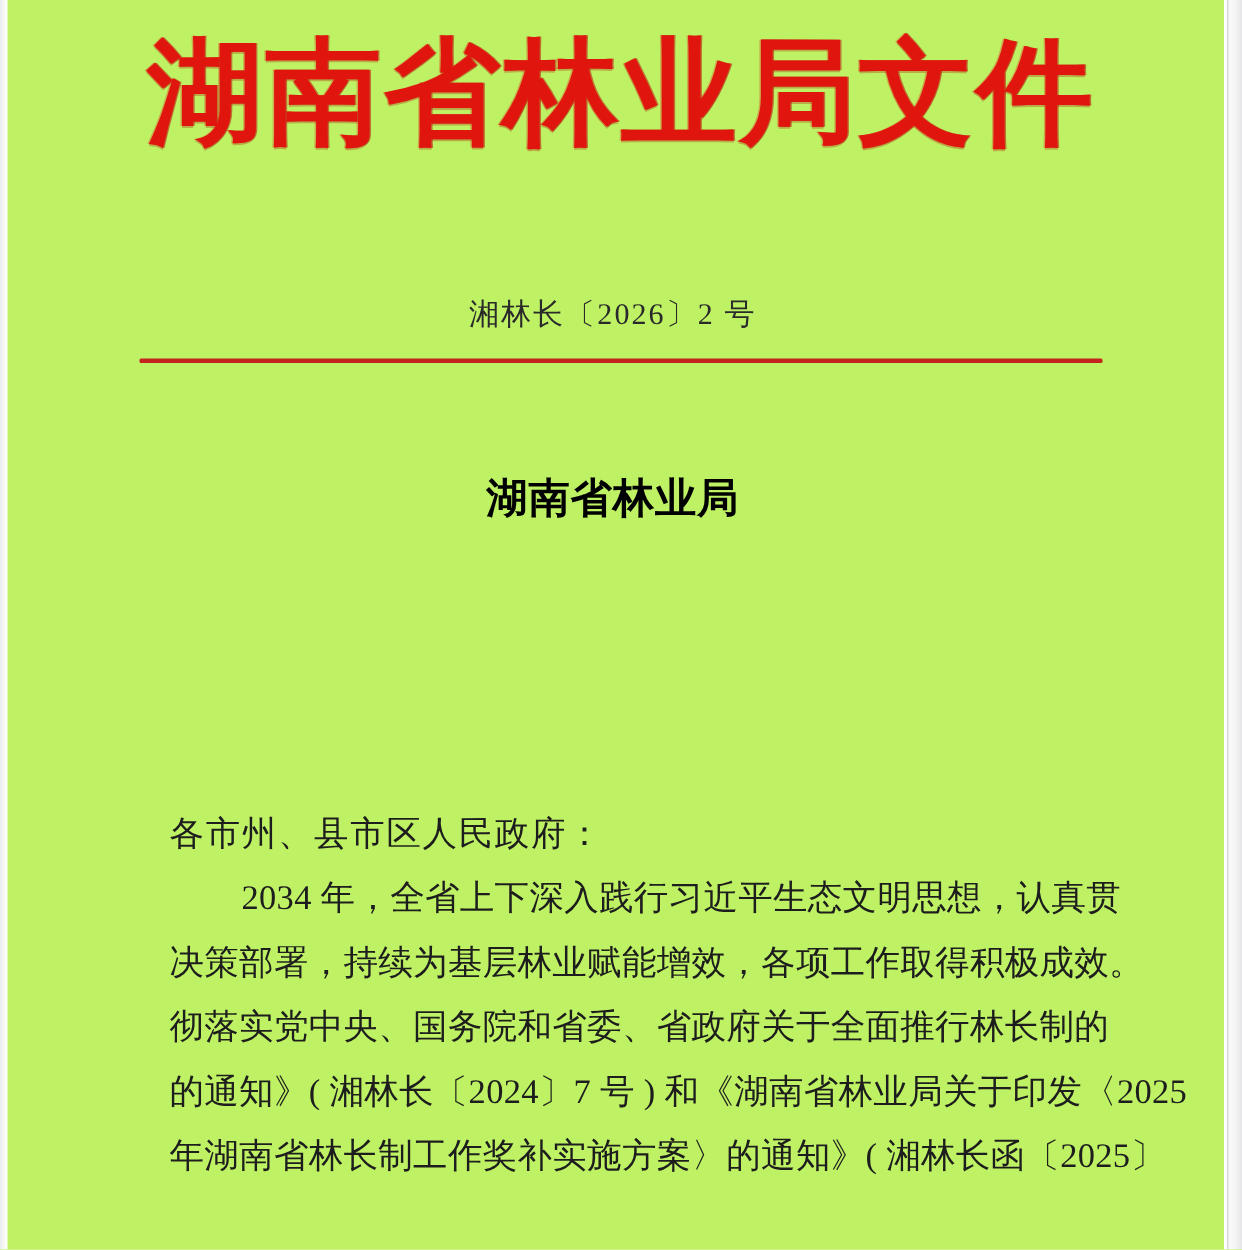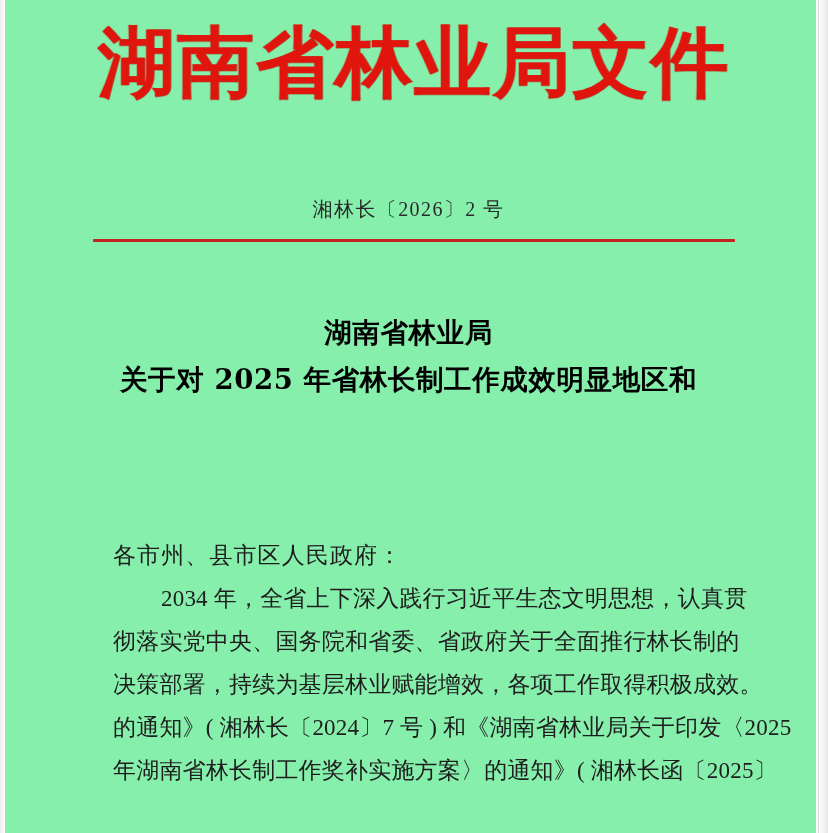--- a/index.html
+++ b/index.html
@@ -12,21 +12,21 @@
     background: #ffffff;
     font-family: "Liberation Serif", "DejaVu Serif", serif;
     overflow: hidden;
     position: relative;
   }
 
   
   #page {
     position: absolute;
     inset: 0;
-    background: #86efac;
+    background: #bef264;
     overflow: hidden;
   }
   .edge-shade-left {
     position: absolute;
     left: 0; top: 0;
     width: 5px; height: 833px;
     background: linear-gradient(to right, #ececed 0%, #f7f7f8 55%, #ffffff 100%);
   }
   .edge-shade-right {
     position: absolute;
@@ -141,25 +141,24 @@
   <div id="masthead">
     <span id="masthead-title" style="color: rgb(224, 21, 13);">湖南省林业局文件</span>
   </div>
 
   <div id="doc-number">湘林长〔2026〕2 号</div>
 
   <div id="red-rule" style="background: rgb(196, 35, 30);"></div>
 
   <div id="title-block">
     <span class="title-line">湖南省林业局</span>
-    <span class="title-line">关于对 2025 年省林长制工作成效明显地区和</span>
   </div>
 
   <div id="body-block">
     <div class="salutation">各市州、县市区人民政府：</div>
     <div class="body-line indent">2034 年，全省上下深入践行习近平生态文明思想，认真贯</div>
+    <div class="body-line">决策部署，持续为基层林业赋能增效，各项工作取得积极成效。</div>
     <div class="body-line">彻落实党中央、国务院和省委、省政府关于全面推行林长制的</div>
-    <div class="body-line">决策部署，持续为基层林业赋能增效，各项工作取得积极成效。</div>
     <div class="body-line">的通知》( 湘林长〔2024〕7 号 ) 和《湖南省林业局关于印发〈2025</div>
     <div class="body-line">年湖南省林长制工作奖补实施方案〉的通知》( 湘林长函〔2025〕</div>
   </div>
 
 </div>
 
 </body></html>

